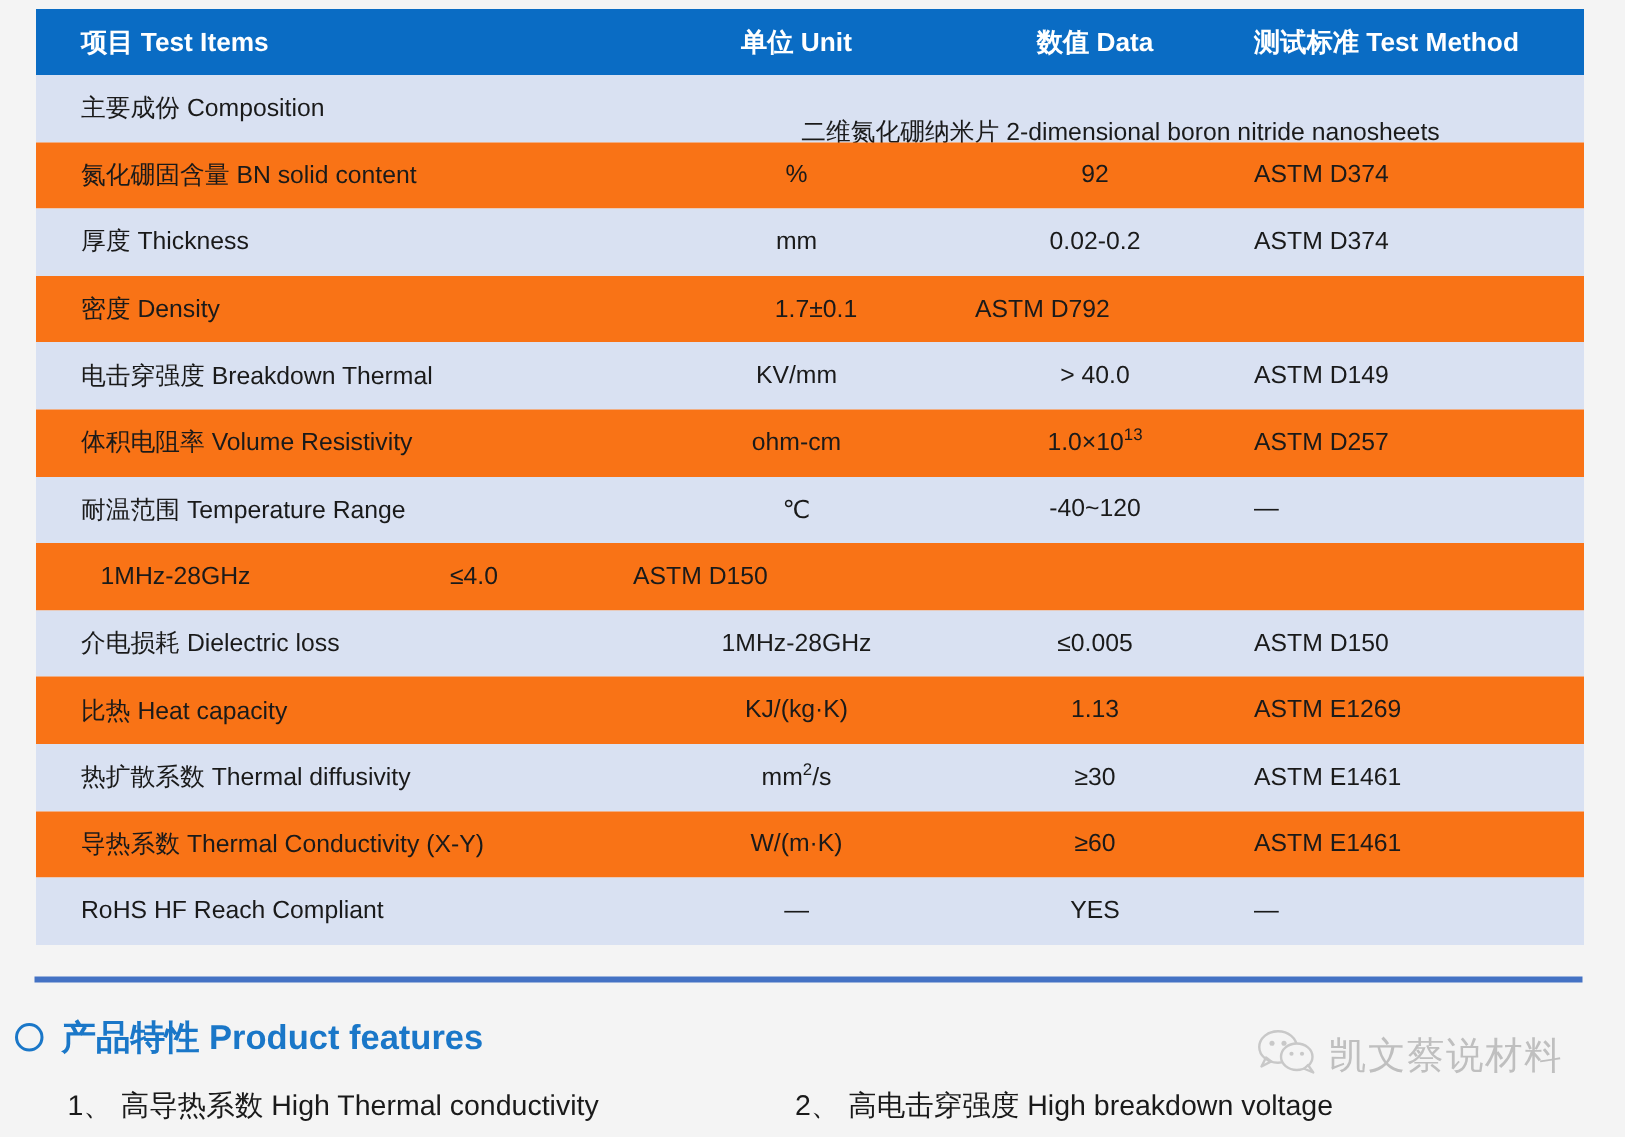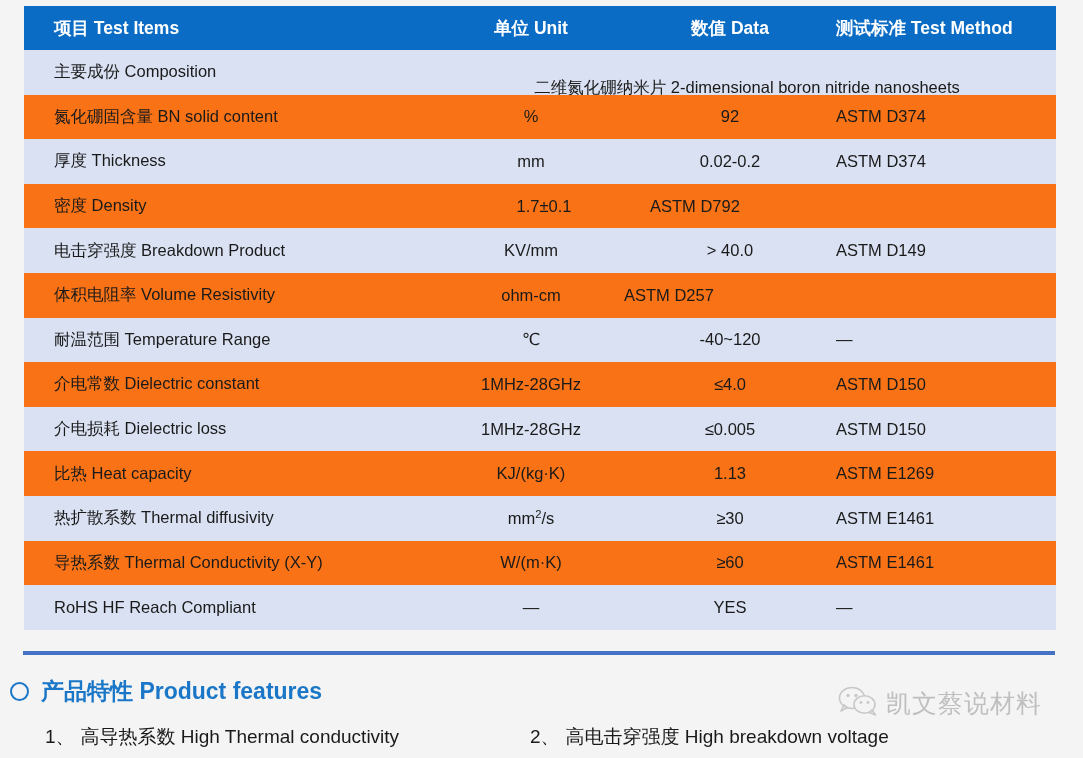--- a/index.html
+++ b/index.html
@@ -164,38 +164,38 @@
         <div class="c-unit">mm</div>
         <div class="c-data">0.02-0.2</div>
         <div class="c-method">ASTM D374</div>
       </div>
       <div class="trow plain">
         <div class="c-item">密度 Density</div>
         <div class="c-data">1.7±0.1</div>
         <div class="c-method">ASTM D792</div>
       </div>
       <div class="trow alt">
-        <div class="c-item">电击穿强度 Breakdown Product</div>
+        <div class="c-item">电击穿强度 Breakdown Thermal</div>
         <div class="c-unit">KV/mm</div>
         <div class="c-data">&gt; 40.0</div>
         <div class="c-method">ASTM D149</div>
       </div>
       <div class="trow plain">
         <div class="c-item">体积电阻率 Volume Resistivity</div>
         <div class="c-unit">ohm-cm</div>
+        <div class="c-data">1.0×10<sup>13</sup></div>
         <div class="c-method">ASTM D257</div>
       </div>
       <div class="trow alt">
         <div class="c-item">耐温范围 Temperature Range</div>
         <div class="c-unit">℃</div>
         <div class="c-data">-40~120</div>
         <div class="c-method">—</div>
       </div>
       <div class="trow plain">
-        <div class="c-item">介电常数 Dielectric constant</div>
         <div class="c-unit">1MHz-28GHz</div>
         <div class="c-data">≤4.0</div>
         <div class="c-method">ASTM  D150</div>
       </div>
       <div class="trow alt">
         <div class="c-item">介电损耗 Dielectric loss</div>
         <div class="c-unit">1MHz-28GHz</div>
         <div class="c-data">≤0.005</div>
         <div class="c-method">ASTM  D150</div>
       </div>

